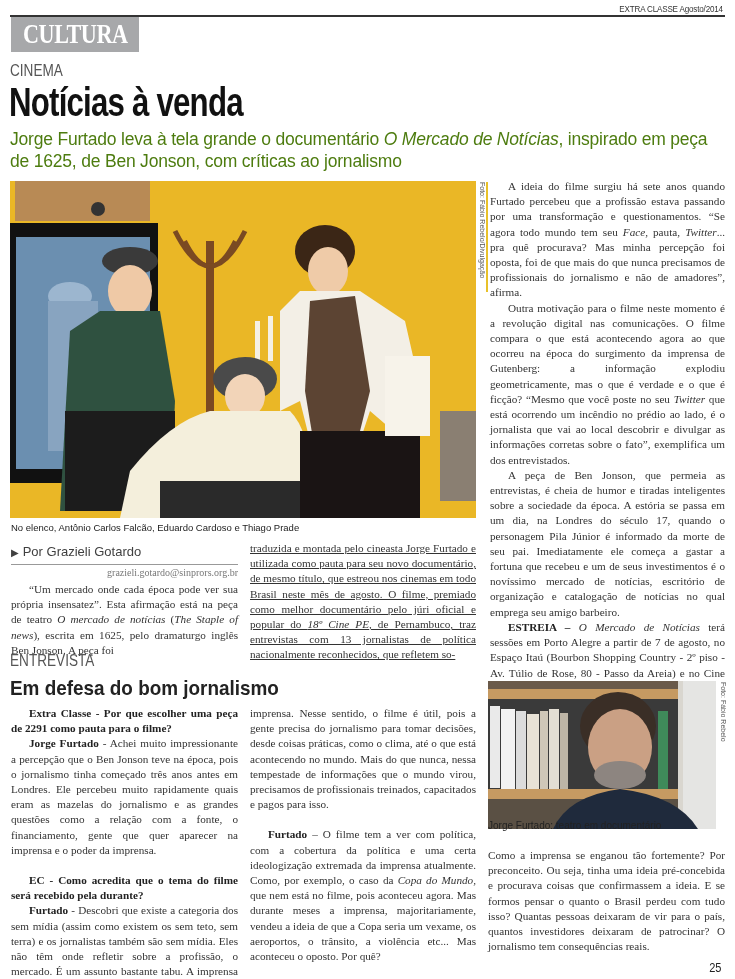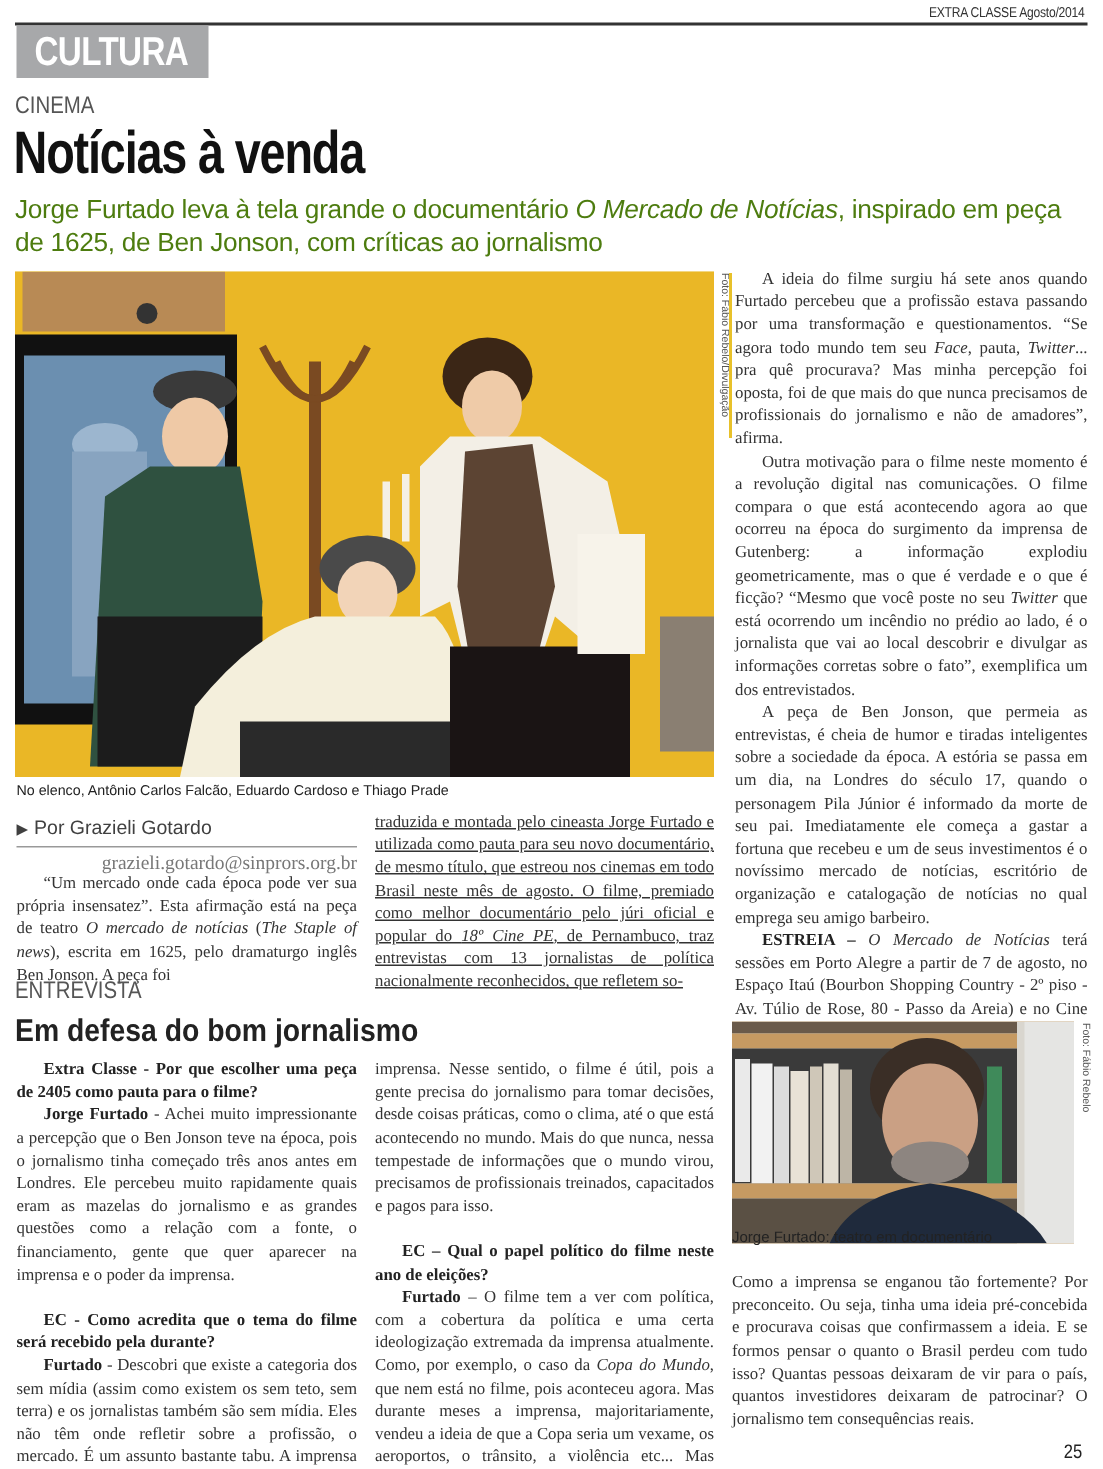--- a/index.html
+++ b/index.html
@@ -1,38 +1,38 @@
 <!DOCTYPE html>
 <html><head>
   <meta charset="utf-8">
   <style>
     * { box-sizing: border-box; margin: 0; padding: 0; }
     html, body { width: 735px; height: 979px; background: #ffffff; overflow: hidden; }
     body { position: relative; font-family: "Liberation Serif", serif; color: #2a2a2a; }
 
     .masthead-line { position: absolute; left: 10px; top: 15px; width: 715px; height: 2px; background: #333; }
     .masthead-right { position: absolute; right: 12px; top: 3px; font-family: "Liberation Sans", sans-serif; font-size: 9.5px; letter-spacing: -0.2px; color: #333; transform: scaleX(0.85); transform-origin: right; }
-    .section-tag { position: absolute; left: 11px; top: 17px; width: 128px; height: 35px; background: #a7a8aa; color: #fff; font-family: Liberation Sans, sans-serif; font-weight: bold; font-size: 27px; line-height: 35px; padding-left: 12px; letter-spacing: -0.5px; transform-origin: left; }
+    .section-tag { position: absolute; left: 11px; top: 17px; width: 128px; height: 35px; background: #a7a8aa; color: #fff; font-family: Liberation Serif, serif; font-weight: bold; font-size: 27px; line-height: 35px; padding-left: 12px; letter-spacing: -0.5px; transform-origin: left; }
     .section-tag span { display: inline-block; transform: scaleX(0.82); transform-origin: left; }
 
     .kicker { position: absolute; left: 10px; top: 62px; font-family: "Liberation Sans", sans-serif; font-size: 16px; color: #555; transform: scaleX(0.85); transform-origin: left; }
     .headline { position: absolute; left: 9px; top: 80px; font-family: "Liberation Sans", sans-serif; font-weight: bold; font-size: 40px; letter-spacing: -1px; color: #111; transform: scaleX(0.78); transform-origin: left; white-space: nowrap; }
     .deck { position: absolute; left: 10px; top: 128px; width: 715px; font-family: "Liberation Sans", sans-serif; font-size: 17.5px; line-height: 22px; color: #4d7c0f; letter-spacing: -0.2px; }
     .deck i { font-style: italic; }
 
     .photo-main { position: absolute; left: 10px; top: 181px; width: 466px; height: 337px; overflow: hidden; background: #e8b925; }
     .photo-credit-v { position: absolute; left: 477px; top: 182px; width: 10px; height: 140px; }
     .photo-credit-v span { position: absolute; left: 0; top: 0; font-family: "Liberation Sans", sans-serif; font-size: 7px; color: #555; transform: rotate(90deg) translate(0, -9px); transform-origin: left top; white-space: nowrap; }
     .yellow-bar { position: absolute; left: 486px; top: 182px; width: 2px; height: 110px; background: #e8c12a; }
     .caption-main { position: absolute; left: 11px; top: 522px; font-family: "Liberation Sans", sans-serif; font-size: 9.5px; color: #222; }
 
     .byline { position: absolute; left: 11px; top: 544px; font-family: "Liberation Sans", sans-serif; font-size: 13px; color: #404040; }
     .byline .tri { font-size: 10px; margin-right: 4px; }
     .byline-rule { position: absolute; left: 11px; top: 564px; width: 227px; height: 1px; background: #999; }
-    .byline-email { position: absolute; left: 11px; top: 567px; width: 227px; text-align: right; font-family: "Liberation Serif", serif; font-size: 13px; color: #777; }
+    .byline-email { position: absolute; left: 11px; top: 567px; width: 227px; text-align: right; font-family: "Liberation Serif", serif; font-size: 10px; color: #777; }
 
     .col { position: absolute; font-size: 11.2px; line-height: 15.2px; text-align: justify; color: #333; }
     .col p { text-indent: 18px; }
     .col p.noindent { text-indent: 0; }
     .col i { font-style: italic; }
     .col b { font-weight: bold; color: #222; }
     .col .gap { height: 15px; }
 
     .kicker2 { position: absolute; left: 10px; top: 652px; font-family: "Liberation Sans", sans-serif; font-size: 16px; color: #555; transform: scaleX(0.85); transform-origin: left; }
     .headline2 { position: absolute; left: 10px; top: 676px; font-family: "Liberation Sans", sans-serif; font-size: 21px; color: #222; transform: scaleX(0.9); transform-origin: left; white-space: nowrap; }
@@ -117,31 +117,30 @@
   <p><span>A ideia do filme surgiu há sete anos quando Furtado percebeu que a profissão estava passando por uma transformação e questionamentos. “Se agora todo mundo tem seu </span><i>Face</i><span>, pauta, </span><i>Twitter</i><span>... pra quê procurava? Mas minha percepção foi oposta, foi de que mais do que nunca precisamos de profissionais do jornalismo e não de amadores”, afirma.</span></p>
   <p><span>Outra motivação para o filme neste momento é a revolução digital nas comunicações. O filme compara o que está acontecendo agora ao que ocorreu na época do surgimento da imprensa de Gutenberg: a informação explodiu geometricamente, mas o que é verdade e o que é ficção? “Mesmo que você poste no seu </span><i>Twitter</i><span> que está ocorrendo um incêndio no prédio ao lado, é o jornalista que vai ao local descobrir e divulgar as informações corretas sobre o fato”, exemplifica um dos entrevistados.</span></p>
   <p>A peça de Ben Jonson, que permeia as entrevistas, é cheia de humor e tiradas inteligentes sobre a sociedade da época. A estória se passa em um dia, na Londres do século 17, quando o personagem Pila Júnior é informado da morte de seu pai. Imediatamente ele começa a gastar a fortuna que recebeu e um de seus investimentos é o novíssimo mercado de notícias, escritório de organização e catalogação de notícias no qual emprega seu amigo barbeiro.</p>
   <p><b>ESTREIA – </b><i>O Mercado de Notícias</i><span> terá sessões em Porto Alegre a partir de 7 de agosto, no Espaço Itaú (Bourbon Shopping Country - 2º piso - Av. Túlio de Rose, 80 - Passo da Areia) e no Cine Bancários (Rua General Câmara, 424 – Centro).</span></p>
 </div>
 
 <div class="kicker2">ENTREVISTA</div>
 <h2 class="headline2">Em defesa do bom jornalismo</h2>
 
 <div class="col" style="left:11px; top:706px; width:227px;">
-  <p><b>Extra Classe - Por que escolher uma peça de 2405 como pauta para o filme?</b></p>
+  <p><b>Extra Classe - Por que escolher uma peça de 2291 como pauta para o filme?</b></p>
   <p><b>Jorge Furtado</b><span> - Achei muito impressionante a percepção que o Ben Jonson teve na época, pois o jornalismo tinha começado três anos antes em Londres. Ele percebeu muito rapidamente quais eram as mazelas do jornalismo e as grandes questões como a relação com a fonte, o financiamento, gente que quer aparecer na imprensa e o poder da imprensa.</span></p>
   <div class="gap"></div>
   <p><b>EC - Como acredita que o tema do filme será recebido pela durante?</b></p>
   <p><b>Furtado</b><span> - Descobri que existe a categoria dos sem mídia (assim como existem os sem teto, sem terra) e os jornalistas também são sem mídia. Eles não têm onde refletir sobre a profissão, o mercado. É um assunto bastante tabu. A imprensa não fala na</span></p>
 </div>
 
 <div class="col" style="left:250px; top:706px; width:226px;">
   <p class="noindent">imprensa. Nesse sentido, o filme é útil, pois a gente precisa do jornalismo para tomar decisões, desde coisas práticas, como o clima, até o que está acontecendo no mundo. Mais do que nunca, nessa tempestade de informações que o mundo virou, precisamos de profissionais treinados, capacitados e pagos para isso.</p>
   <div class="gap"></div>
-  <p><b>EC – Qual o papel político do filme neste ano de eleições?</b></p>
   <p><b>Furtado</b><span> – O filme tem a ver com política, com a cobertura da política e uma certa ideologização extremada da imprensa atualmente. Como, por exemplo, o caso da </span><i>Copa do Mundo</i><span>, que nem está no filme, pois aconteceu agora. Mas durante meses a imprensa, majoritariamente, vendeu a ideia de que a Copa seria um vexame, os aeroportos, o trânsito, a violência etc... Mas aconteceu o oposto. Por quê?</span></p>
 </div>
 
 <div class="photo-portrait">
   <svg width="228" height="148" viewBox="0 0 228 148" xmlns="http://www.w3.org/2000/svg">
     <rect width="228" height="148" fill="#d9d6cf"></rect>
     <rect x="0" y="0" width="190" height="8" fill="#6a5a4a"></rect>
     <rect x="0" y="8" width="190" height="10" fill="#c69a62"></rect>
     <rect x="0" y="18" width="190" height="90" fill="#3a3a3a"></rect>
     <rect x="2" y="25" width="10" height="82" fill="#eaeaea"></rect>

